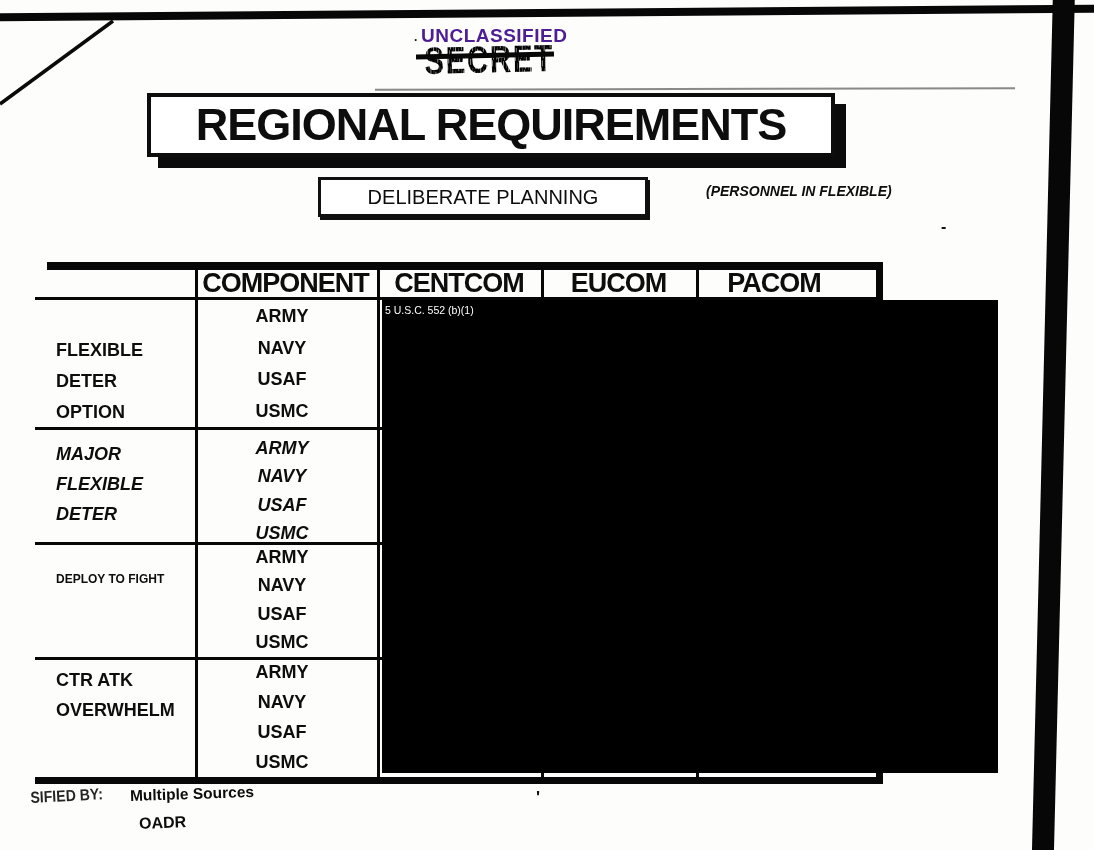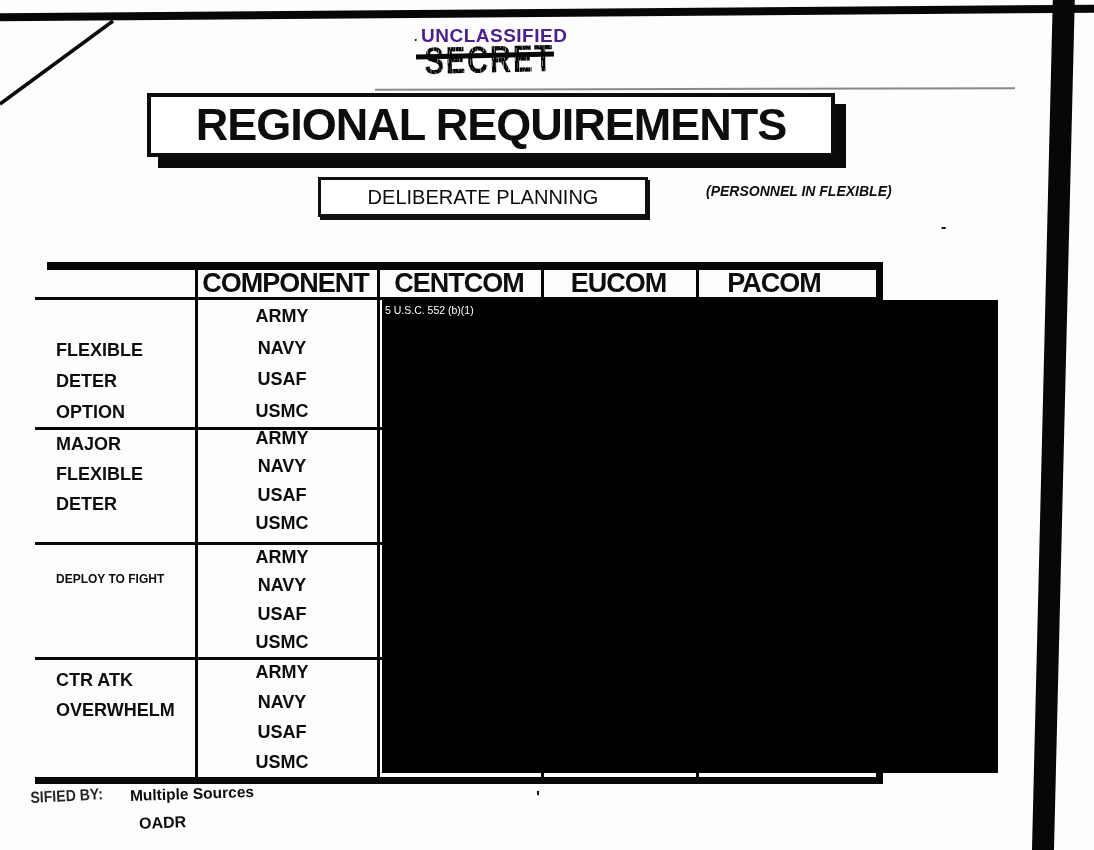--- a/index.html
+++ b/index.html
@@ -57,21 +57,21 @@
 
   .th { position:absolute; top:7px; height:29px; display:flex; align-items:center; justify-content:center;
         font-size:27px; font-weight:bold; letter-spacing:-1px; white-space:nowrap; }
   .th-component { left:160px; width:181px; }
   .th-centcom   { left:342px; width:164px; }
   .th-eucom     { left:506px; width:155px; }
   .th-pacom     { left:661px; width:181px; padding-right:25px;text-align:right; }
 
   .grp { position:absolute; left:0; width:342px; }
   .g1 { top:39px;  height:126px; }
-  .g2 { top:162px; height:114px; }
+  .g2 { top:172px; height:114px;font-style:italic; }
   .g3 { top:281px; height:114px; }
   .g4 { top:396px; height:119px; }
   .grp-label { position:absolute; left:0; top:0; bottom:0; width:160px; padding-left:5px;margin-left:16px; }
   .grp-label .lbl { font-size:18px; font-weight:bold; white-space:nowrap; }
   .g1 .grp-label { padding-top:34px; } .g1 .lbl { line-height:31px; }
   .g2 .grp-label { padding-top:5px;  } .g2 .lbl { line-height:30px; }
   .g3 .grp-label { padding-top:21px; } .g3 .lbl { line-height:30px; font-size:12px; }
   .g4 .grp-label { padding-top:7px;  } .g4 .lbl { line-height:30px; }
   .grp-comps { position:absolute; left:160px; width:174px; top:0; bottom:0; display:flex; flex-direction:column; }
   .comp { flex:1; display:flex; align-items:center; justify-content:center; font-size:18px; font-weight:bold; }

